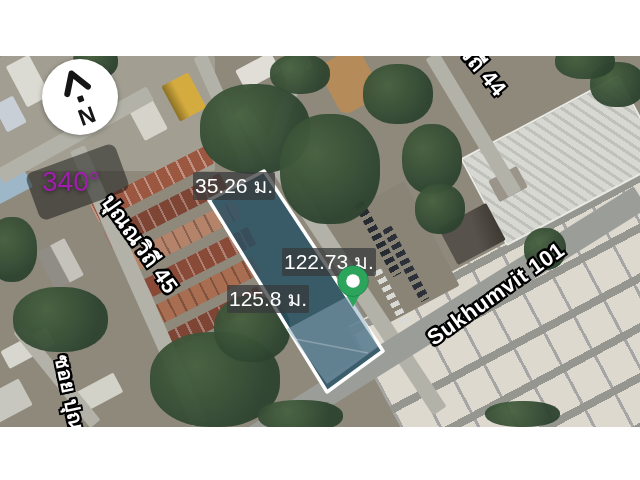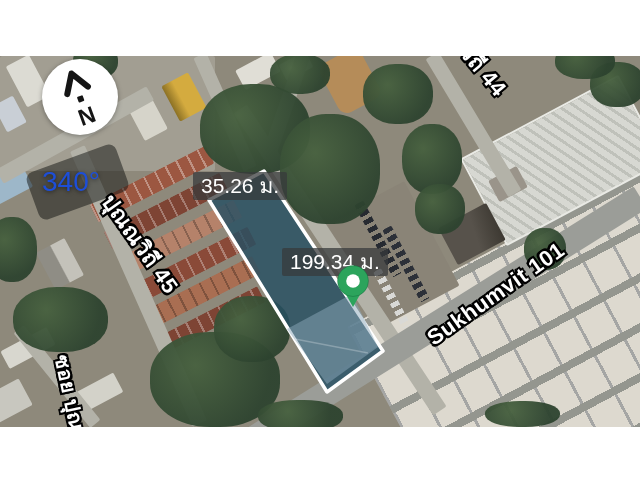--- a/index.html
+++ b/index.html
@@ -9,26 +9,26 @@
        background:#8e897b;}
   
   .rd{position:absolute;background:#b3b2a8;border-radius:2px;}
   .rd.major{background:#9b9d98;}
   
   .bld{position:absolute;border-radius:2px;}
   
   .tree{position:absolute;border-radius:46%;background:radial-gradient(circle at 35% 35%,#47613f,#2d432f 72%);opacity:.95;}
   
   .meas{position:absolute;background:rgba(55,58,60,.74);color:#fff;font-size:21px;font-weight:500;
-        line-height:1.15;padding:2px 8px;border-radius:2px;white-space:nowrap;}
+        line-height:1.15;padding:2px 2px;border-radius:2px;white-space:nowrap;}
   
   .street{position:absolute;color:#fff;font-weight:700;white-space:nowrap;letter-spacing:.5px;
           text-shadow:-2px -2px 0 #000,2px -2px 0 #000,-2px 2px 0 #000,2px 2px 0 #000,
                       0 -2px 0 #000,0 2px 0 #000,-2px 0 0 #000,2px 0 0 #000;}
-  #bearing{position:absolute;left:42px;top:166px;color:#1d4ed8;font-size:28px;font-weight:400;
+  #bearing{position:absolute;left:42px;top:166px;color:#a21caf;font-size:28px;font-weight:400;
            text-shadow:0 1px 4px rgba(0,0,0,.55);}
   #compass{position:absolute;left:42px;top:59px;width:76px;height:76px;border-radius:50%;
            background:#fff;box-shadow:0 1px 5px rgba(0,0,0,.35);}
   .svg-overlay{position:absolute;left:0;top:0;}
 </style>
 </head>
 <body>
 
 <div id="stage">
   <div id="map">
@@ -119,21 +119,22 @@
       <polygon points="287,273 352,238 378,291 327,328" fill="rgba(139,168,185,0.5)"></polygon>
       <line x1="295" y1="283" x2="368" y2="297" stroke="rgba(255,255,255,0.25)" stroke-width="1.5"></line>
     </svg>
 
     <div class="street" style="left:496px;top:238px;font-size:22px;transform:translate(-50%,-50%) rotate(-35deg);">Sukhumvit 101</div>
     <div class="street" style="left:140px;top:188px;font-size:22px;transform:translate(-50%,-50%) rotate(55deg);">ปุณณวิถี 45</div>
     <div class="street" style="left:465px;top:-7px;font-size:22px;transform:translate(-50%,-50%) rotate(50deg);">ปุณณวิถี 44</div>
     <div class="street" style="left:74px;top:358px;font-size:20px;transform:translate(-50%,-50%) rotate(78deg);">ซอย ปุณณวิถี</div>
 
     <div class="meas" style="left:193px;top:116px;">35.26 ม.</div>
-    <div class="meas" style="left:282px;top:192px;">199.34 ม.</div>
+    <div class="meas" style="left:282px;top:192px;">122.73 ม.</div>
+    <div class="meas" style="left:227px;top:229px;">125.8 ม.</div>
 
     <svg class="svg-overlay" style="left:333px;top:208px;" width="40" height="46" viewBox="0 0 40 46">
       <path d="M11,27 L20,43 L29,27 Z" fill="#2ca45c"></path>
       <circle cx="20" cy="17" r="15.5" stroke="rgba(0,60,30,0.25)" stroke-width="1" fill="#2ca45c"></circle>
       <circle cx="20" cy="17" r="6.8" fill="#ffffff"></circle>
     </svg>
 
   </div>
 
   <div id="compass">

